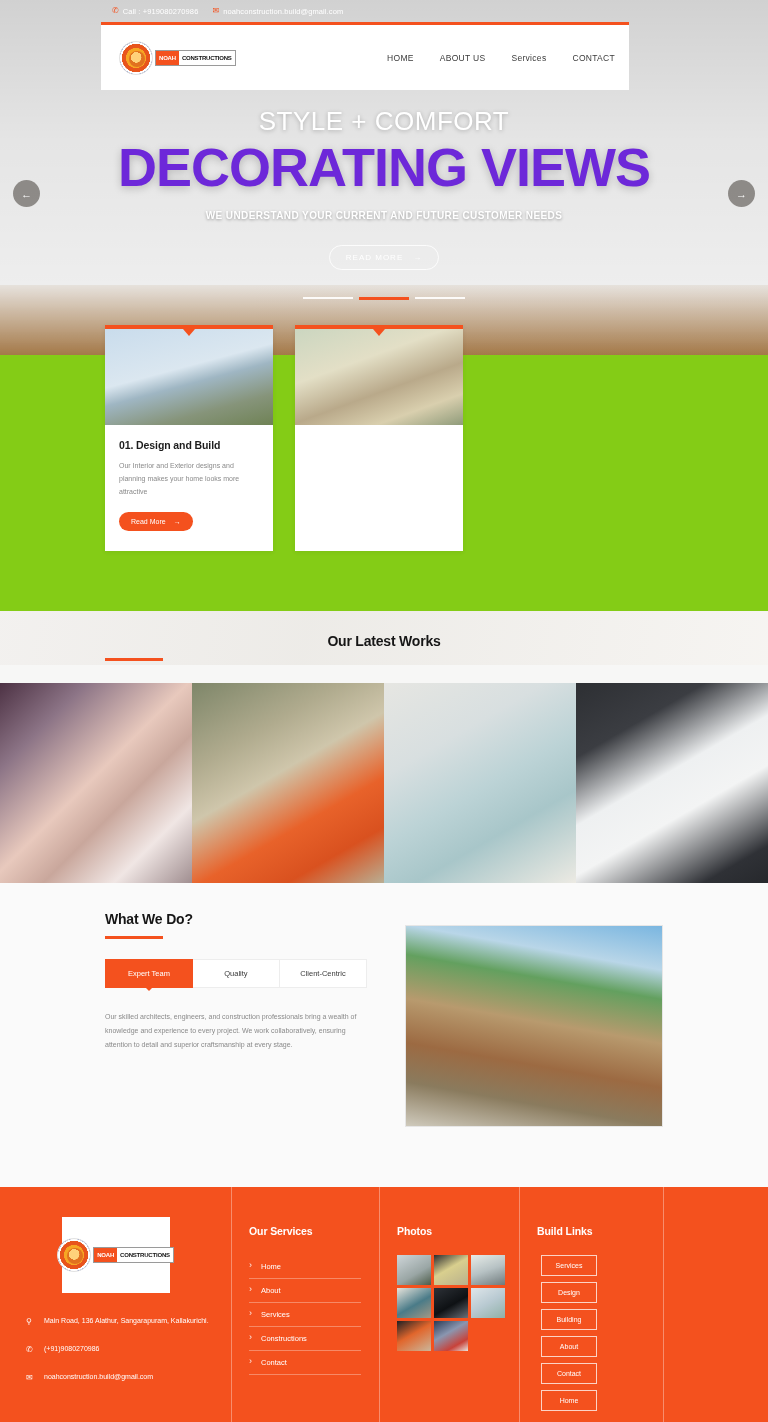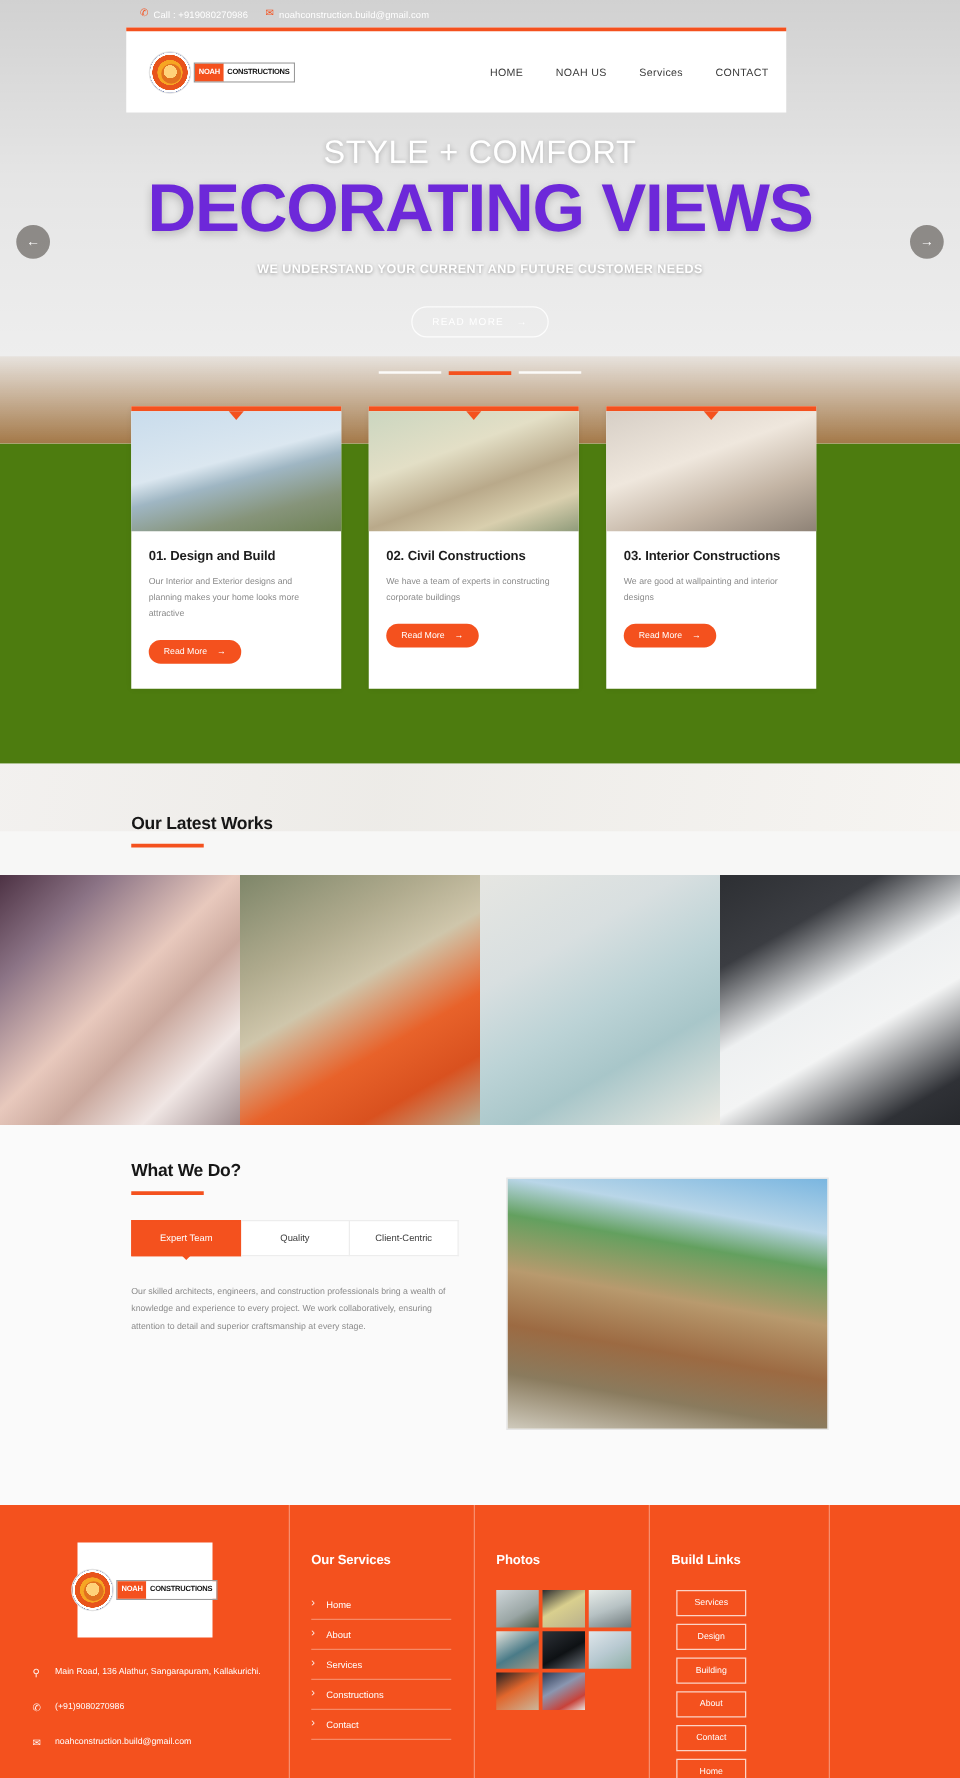--- a/index.html
+++ b/index.html
@@ -176,21 +176,21 @@
     position: absolute;
     left: 0; right: 0; bottom: 55px;
     z-index: 6;
     display: flex; justify-content: center; gap: 6px;
   }
   .hero-dots i { display: block; width: 50px; height: 2px; background: rgba(255,255,255,.9); cursor: pointer; }
   .hero-dots i.on { background: #f4511e; height: 3px; }
 
   
   .services {
-    background: #4d7c0f;
+    background: #84cc16;
     padding: 0 0 30px 0;
     position: relative;
   }
   .cards {
     width: 558px;
     margin: 0 auto;
     display: flex;
     gap: 22px;
     position: relative;
     top: -30px;
@@ -224,21 +224,21 @@
     background: #f4511e; color: #fff;
     border: none; border-radius: 14px;
     padding: 6px 12px;
     font-size: 7px;
     font-family: inherit;
     cursor: pointer;
   }
 
   
   .works { background: #f7f7f6; position: relative; padding-top: 22px; }
-  .works-head { width: 558px; margin: 17px auto; position: relative; z-index: 2; }
+  .works-head { width: 558px; margin: 0 auto; position: relative; z-index: 2; text-align: center; }
   .sec-title { font-size: 14px; font-weight: 700; color: #161616; letter-spacing: -.2px; }
   .sec-rule { width: 58px; height: 3px; background: #f4511e; margin-top: 9px; }
   .works-ghost {
     position: absolute; inset: 0; height: 54px;
     background: linear-gradient(100deg,#f2f0ee,#eceae6 40%,#f6f4f1);
     opacity: .9;
   }
   .gallery { display: flex; margin-top: 22px; height: 200px; }
   .gimg { flex: 1 1 0; height: 200px; }
   .g1 { background: linear-gradient(135deg,#4d3244 0%,#8c7486 22%,#e8c9bd 48%,#c9a79c 62%,#f0e6e4 80%,#a08e90 100%); }
@@ -363,21 +363,21 @@
   <div class="navwrap">
     <div class="logo">
       <span class="logo-badge"></span>
       <span class="logo-word">
         <span class="w1">NOAH</span>
         <span class="w2">CONSTRUCTIONS</span>
       </span>
     </div>
     <nav class="nav">
       <a href="#">HOME</a>
-      <a href="#">NOAH US</a>
+      <a href="#">ABOUT US</a>
       <a href="#">Services</a>
       <a href="#">CONTACT</a>
     </nav>
   </div>
 
   <div class="hero-body">
     <div class="hero-sub1">STYLE + COMFORT</div>
     <div class="hero-title">DECORATING VIEWS</div>
     <div class="hero-sub2">WE UNDERSTAND YOUR CURRENT AND FUTURE CUSTOMER NEEDS</div>
     <button class="hero-btn">
@@ -406,41 +406,22 @@
         <div class="card-text">Our Interior and Exterior designs and planning makes your home looks more attractive</div>
         <button class="btn-orange">
           <span>Read More</span>
           <span>→</span>
         </button>
       </div>
     </div>
 
     <div class="card">
       <div class="card-img ci2"></div>
-      <div class="card-body">
-        <div class="card-title">02. Civil Constructions</div>
-        <div class="card-text">We have a team of experts in constructing corporate buildings</div>
-        <button class="btn-orange">
-          <span>Read More</span>
-          <span>→</span>
-        </button>
-      </div>
-    </div>
-
-    <div class="card">
-      <div class="card-img ci3"></div>
-      <div class="card-body">
-        <div class="card-title">03. Interior Constructions</div>
-        <div class="card-text">We are good at wallpainting and interior designs</div>
-        <button class="btn-orange">
-          <span>Read More</span>
-          <span>→</span>
-        </button>
-      </div>
-    </div>
+    </div>
+
 
   </div>
 </section>
 
 <section class="works">
   <div class="works-ghost"></div>
   <div class="works-head">
     <h2 class="sec-title">Our Latest Works</h2>
     <div class="sec-rule"></div>
   </div>

